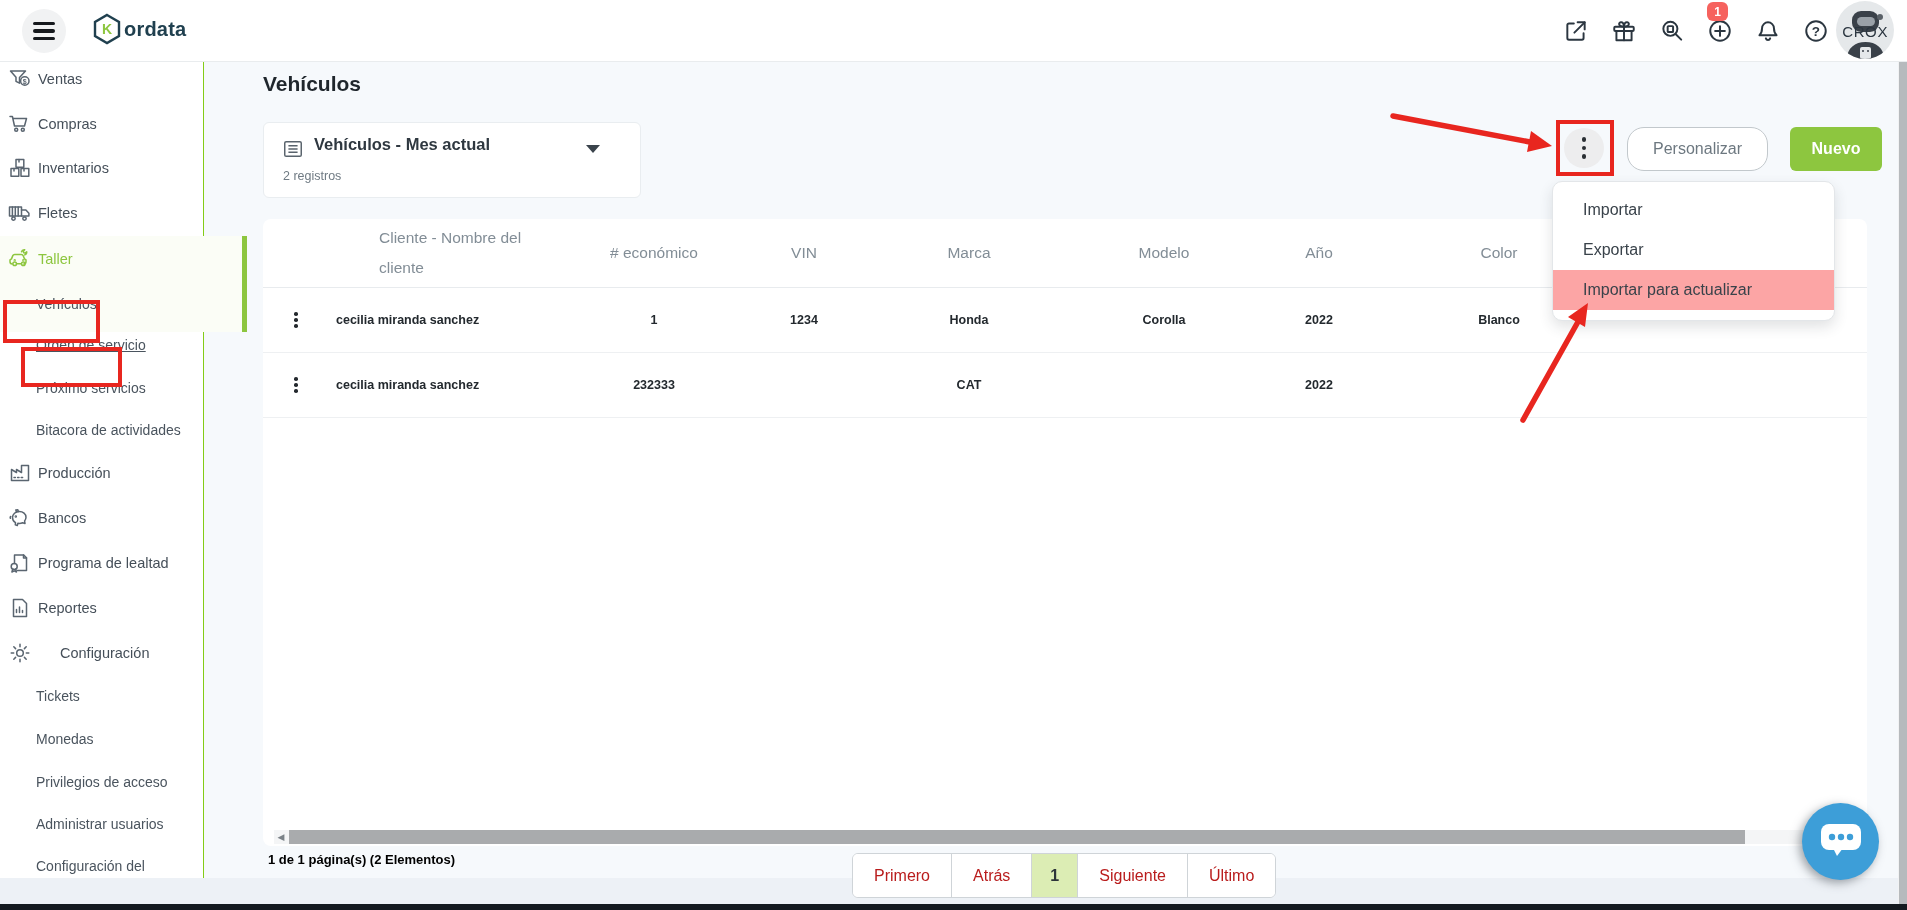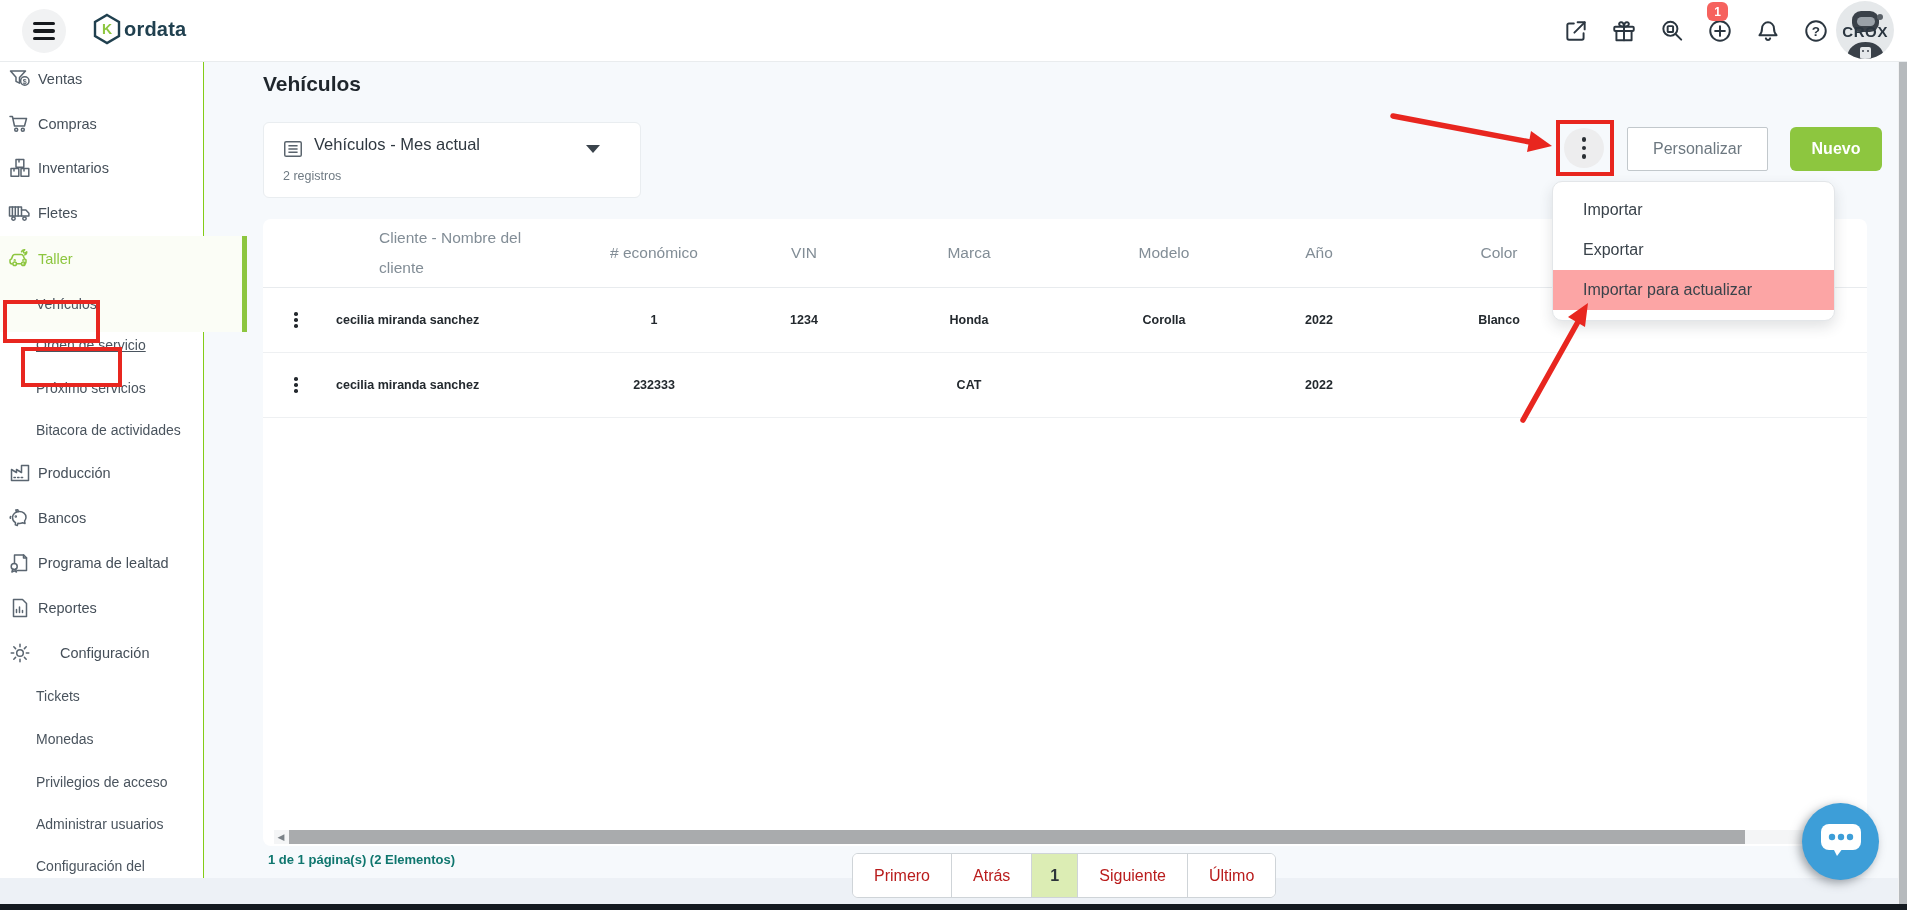--- a/index.html
+++ b/index.html
@@ -14,48 +14,48 @@
           display:flex;flex-direction:column;justify-content:center;align-items:center;gap:4px;cursor:pointer;}
   .burger i{display:block;width:22px;height:3.2px;background:#16191d;border-radius:2px;}
   .logo{left:92px;top:13px;display:flex;align-items:center;gap:2px;}
   .logo .hex{width:30px;height:32px;position:relative;}
   .logo-text{font-size:20px;font-weight:700;color:#20404f;letter-spacing:.2px;}
   .top-icons{top:0;right:0;height:62px;display:flex;align-items:center;z-index:21;}
   .tico{width:26px;height:26px;margin:0 11px;position:relative;cursor:pointer;}
   .tico svg{width:26px;height:26px;stroke:#2b3640;fill:none;stroke-width:1.8;stroke-linecap:round;stroke-linejoin:round;}
   .badge{left:1707px;top:2px;min-width:21px;height:19px;background:#f6625e;border-radius:6px;color:#fff;
          font-size:12px;font-weight:700;display:flex;align-items:center;justify-content:center;z-index:22;padding:0 5px;}
-  .crox{font-size:15px;font-weight:700;color:#2b3640;letter-spacing:.6px;margin:0 6px 0 2px;}
+  .crox{font-size:15px;font-weight:400;color:#2b3640;letter-spacing:.6px;margin:0 6px 0 2px;}
   .avatar{left:1836px;top:1px;width:58px;height:58px;border-radius:50%;background:#e5e8ea;overflow:hidden;cursor:pointer;}
 
   
   .sidebar{left:0;top:62px;width:204px;height:816px;background:#fff;border-right:1px solid #84cc16;z-index:10;}
   .active-bg{left:0;top:174px;width:246px;height:96px;background:#fbfdf6;}
   .active-bar{left:242px;top:174px;width:5px;height:96px;background:#8dc63f;}
   .s-item{left:0;width:247px;height:30px;display:flex;align-items:center;font-size:14.5px;color:#454f59;cursor:pointer;}
   .s-item .ic{width:26px;height:24px;margin-left:8px;margin-right:4px;flex:0 0 26px;}
   .s-item .ic svg{width:24px;height:24px;stroke:#5a6570;fill:none;stroke-width:1.5;stroke-linecap:round;stroke-linejoin:round;}
   .s-item.green span{color:#8dc63f;}
   .s-item.green .ic svg{stroke:#8dc63f;}
   .s-sub{padding-left:36px;font-size:14px;color:#4a545e;}
   .s-main span{font-weight:500;}
 
   
   .page-title{left:263px;top:72px;font-size:21px;font-weight:800;color:#1f262c;}
   .filter-card{left:263px;top:122px;width:378px;height:76px;background:#fff;border:1px solid #e9edf0;border-radius:6px;cursor:pointer;}
   .filter-card .licon{position:absolute;left:18px;top:15px;}
   .filter-card .licon svg{width:22px;height:22px;stroke:#59636c;fill:none;stroke-width:1.6;}
-  .filter-label{position:absolute;left:50px;top:12px;font-size:16.5px;font-weight:400;color:#2f3840;}
+  .filter-label{position:absolute;left:50px;top:12px;font-size:16.5px;font-weight:700;color:#2f3840;}
   .caret{position:absolute;left:322px;top:22px;width:0;height:0;border-left:7px solid transparent;border-right:7px solid transparent;border-top:8px solid #3a434b;}
   .filter-records{position:absolute;left:19px;top:46px;font-size:12.5px;color:#6f7a83;}
 
   .kebab-btn{left:1564px;top:128px;width:40px;height:40px;border-radius:50%;background:#ededee;
              display:flex;flex-direction:column;align-items:center;justify-content:center;gap:4px;cursor:pointer;z-index:15;}
   .kebab-btn i{width:4.5px;height:4.5px;border-radius:50%;background:#2a2f33;display:block;}
-  .btn-personalizar{left:1627px;top:127px;width:141px;height:44px;background:#fff;border:1px solid #c2c8cc;border-radius:2px;
+  .btn-personalizar{left:1627px;top:127px;width:141px;height:44px;background:#fff;border:1px solid #c2c8cc;border-radius:17px;
              font-size:16px;color:#6d7880;display:flex;align-items:center;justify-content:center;cursor:pointer;z-index:15;}
   .btn-nuevo{left:1790px;top:127px;width:92px;height:44px;background:#8dc63f;border-radius:6px;
              font-size:16px;font-weight:700;color:#fff;display:flex;align-items:center;justify-content:center;cursor:pointer;z-index:15;}
 
   
   .menu{left:1552px;top:181px;width:283px;background:#fff;border:1px solid #e3e6e9;border-radius:10px;
         box-shadow:0 6px 14px rgba(40,50,60,.14);padding:8px 0 10px 0;z-index:40;}
   .menu-item{height:40px;display:flex;align-items:center;padding-left:30px;font-size:16px;color:#39424a;cursor:pointer;}
   .menu-item.hl{background:#fca5a5;}
 
@@ -74,21 +74,21 @@
   
   .hscroll-track{left:274px;top:830px;width:1582px;height:14px;background:#f4f5f6;z-index:30;}
   .hscroll-arrow{left:274px;top:830px;width:14px;height:14px;color:#7b8288;font-size:9px;display:flex;align-items:center;justify-content:center;z-index:31;cursor:pointer;}
   .hscroll-thumb{left:289px;top:830px;width:1456px;height:14px;background:#a9abad;z-index:31;cursor:pointer;}
   .vscroll-track{left:1898px;top:62px;width:9px;height:848px;background:#f1f2f3;z-index:30;}
   .vscroll-thumb{left:1899px;top:62px;width:8px;height:846px;background:#b6babd;z-index:31;cursor:pointer;}
 
   
   .footer-band{left:0px;top:878px;width:1907px;height:26px;background:#edf1f6;z-index:6;}
   .bottom-edge{left:0;top:904px;width:1907px;height:6px;background:#141a20;z-index:32;}
-  .page-summary{left:268px;top:852px;font-size:13px;font-weight:700;color:#0f766e;z-index:12;}
+  .page-summary{left:268px;top:852px;font-size:13px;font-weight:700;color:#000000;z-index:12;}
   .pager{left:852px;top:853px;height:45px;display:flex;border:1px solid #cfd4d8;border-radius:6px;background:#fff;overflow:hidden;z-index:12;}
   .pg-btn{display:flex;align-items:center;justify-content:center;font-size:16px;color:#b91c1c;padding:0 21px;border-right:1px solid #cfd4d8;cursor:pointer;background:#fff;}
   .pg-btn:last-child{border-right:none;}
   .pg-btn.active{background:#dcedb4;color:#2d343a;font-weight:600;padding:0 18px;}
 
   
   .chat-fab{left:1802px;top:803px;width:77px;height:77px;border-radius:50%;background:#3d9ed8;z-index:45;
             display:flex;align-items:center;justify-content:center;cursor:pointer;box-shadow:-3px 3px 10px rgba(70,78,85,.5);}
 
   

